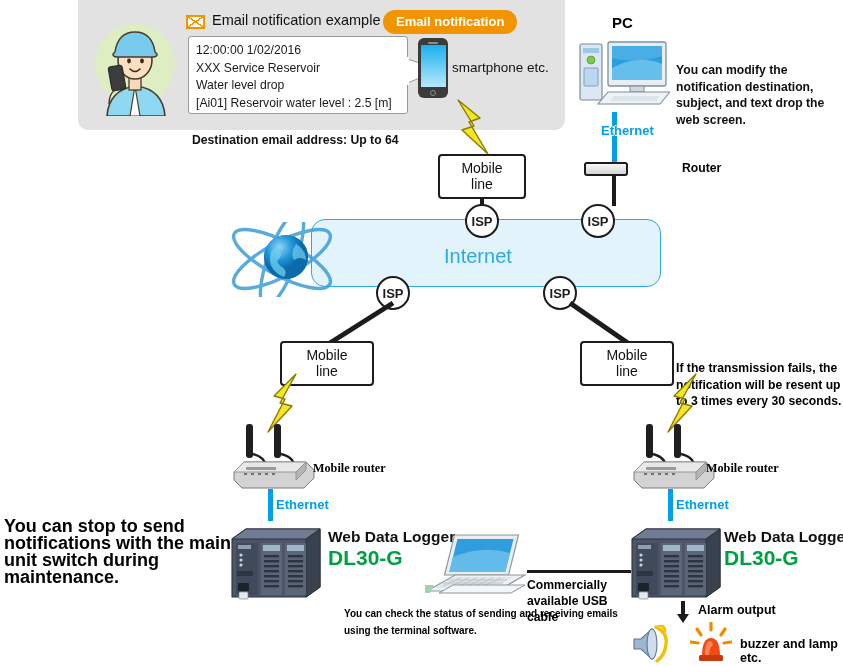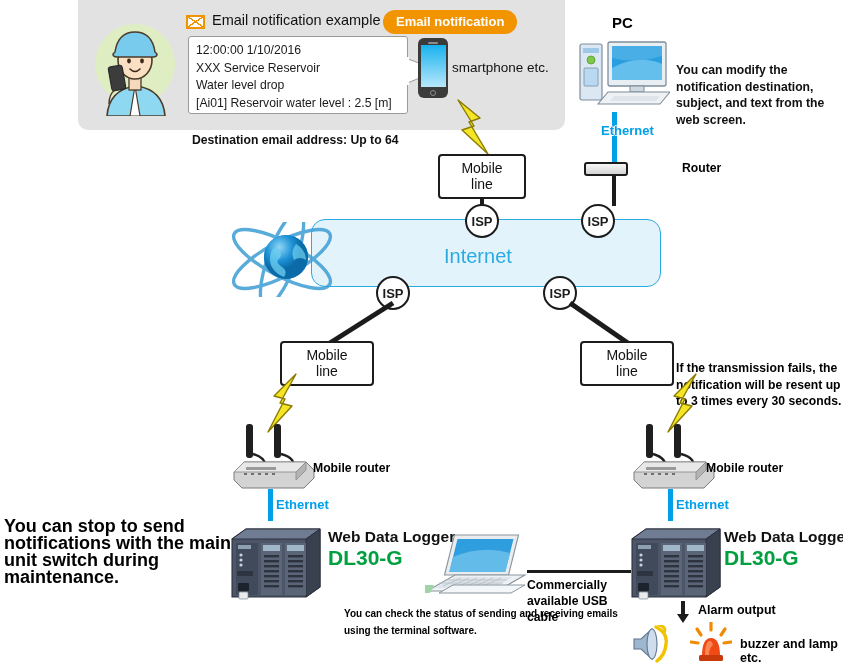--- a/index.html
+++ b/index.html
@@ -129,21 +129,21 @@
 
   #ml-top-stem { left: 480px; top: 180px; width:4px; height:26px; background:#1c1c1c; }
 
   
   .bolt { position:absolute; }
 
   
   .mobile-router { position:absolute; width: 96px; height: 66px; }
   #mobile-router-left { left: 228px; top: 424px; }
   #mobile-router-right { left: 628px; top: 424px; }
-  .mr-label { position:absolute; font-size:12.2px; font-weight:bold; }
+  .mr-label { position:absolute; font-size:12.2px; font-weight:bold;font-family:Liberation Serif, serif; }
   #mr-label-left { left: 313px; top: 461px; }
   #mr-label-right { left: 706px; top: 461px; }
 
   .eth-line { position:absolute; width:5px; height:32px; background:#00a0e9; }
   #eth-left { left: 268px; top: 489px; }
   #eth-right { left: 668px; top: 489px; }
   .eth-label { position:absolute; font-size:13px; font-weight:bold; color:#00a0e9; }
   #eth-label-left { left: 276px; top: 497px; }
   #eth-label-right { left: 676px; top: 497px; }
 
@@ -195,21 +195,21 @@
     <path d="M22 78 q-6 4-6 14" fill="none" stroke="#4a3b2a" stroke-width="1.5"></path>
   </svg>
 
   <div class="abs" id="mail-head-row">
     <span class="mail-icon-env"></span>
     <span id="email-example-label">Email notification example</span>
     <span id="email-notification-badge">Email notification</span>
   </div>
 
   <div class="abs" id="email-body-box">
-    <div>12:00:00 1/10/2016</div>
+    <div>12:00:00 1/02/2016</div>
     <div>XXX Service Reservoir</div>
     <div>Water level drop</div>
     <div>[Ai01] Reservoir water level : 2.5 [m]</div>
   </div>
 
   <svg class="abs" id="callout-tail" viewBox="0 0 36 30">
     <path d="M0 2 L34 14 L0 28 Z" fill="#ffffff" stroke="#9a9a9a" stroke-width="1"></path>
     <rect x="-2" y="1" width="6" height="28" fill="#ffffff"></rect>
   </svg>
 
@@ -234,21 +234,21 @@
     <circle cx="13" cy="22" r="4" fill="#7ec94a" stroke="#5a9a33" stroke-width="0.8"></circle>
     <rect x="6" y="30" width="14" height="18" rx="1" fill="#b9d9f2" stroke="#7e8e9c" stroke-width="0.8"></rect>
     <rect x="30" y="4" width="58" height="44" rx="2" fill="#e9eef3" stroke="#7e8e9c" stroke-width="1.3"></rect>
     <rect x="34" y="8" width="50" height="34" fill="#2a9fe0"></rect>
     <path d="M34 30 q26-14 50-4 v16 h-50z" fill="#6fc4ee" opacity="0.85"></path>
     <path d="M34 8 h50 v10 q-26 8-50 2z" fill="#57b5e8" opacity="0.7"></path>
     <rect x="52" y="48" width="14" height="6" fill="#cfd8df" stroke="#7e8e9c" stroke-width="1"></rect>
     <path d="M30 54 h62 l-10 12 h-62z" fill="#eef2f5" stroke="#7e8e9c" stroke-width="1.1"></path>
     <path d="M36 58 h46 l-4 5 h-46z" fill="#dde4ea"></path>
   </svg>
-  <div class="abs" id="pc-note">You can modify the notification destination, subject, and text from the web screen.</div>
+  <div class="abs" id="pc-note">You can modify the notification destination, subject, and text drop the web screen.</div>
   <div class="abs" id="pc-ethernet-line"></div>
   <div class="abs" id="pc-ethernet-label">Ethernet</div>
   <div class="abs" id="router-box"></div>
   <div class="abs" id="router-label">Router</div>
   <div class="abs" id="pc-router-to-isp"></div>
 
   <div class="abs" id="internet-cloud"></div>
   <div class="abs" id="internet-label">Internet</div>
 
   <svg class="abs" id="globe-icon" viewBox="0 0 112 75">

